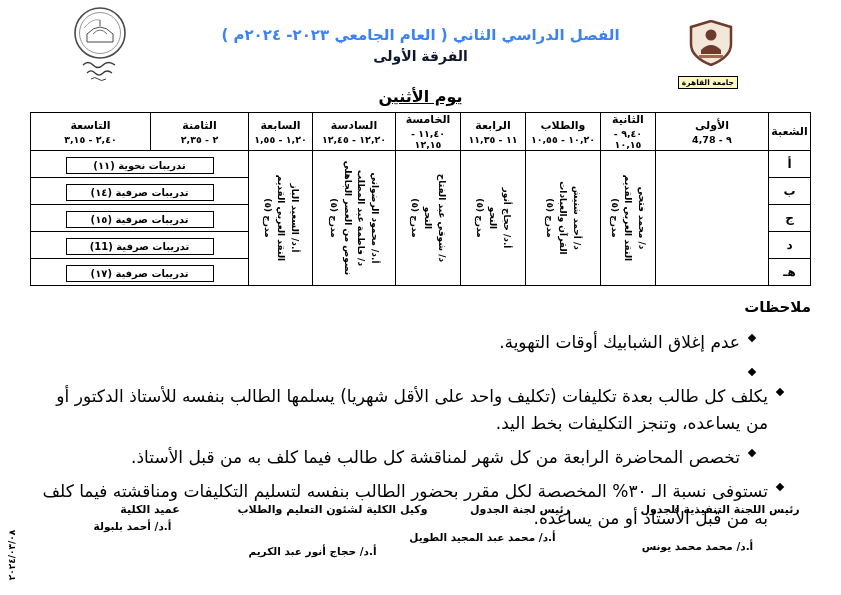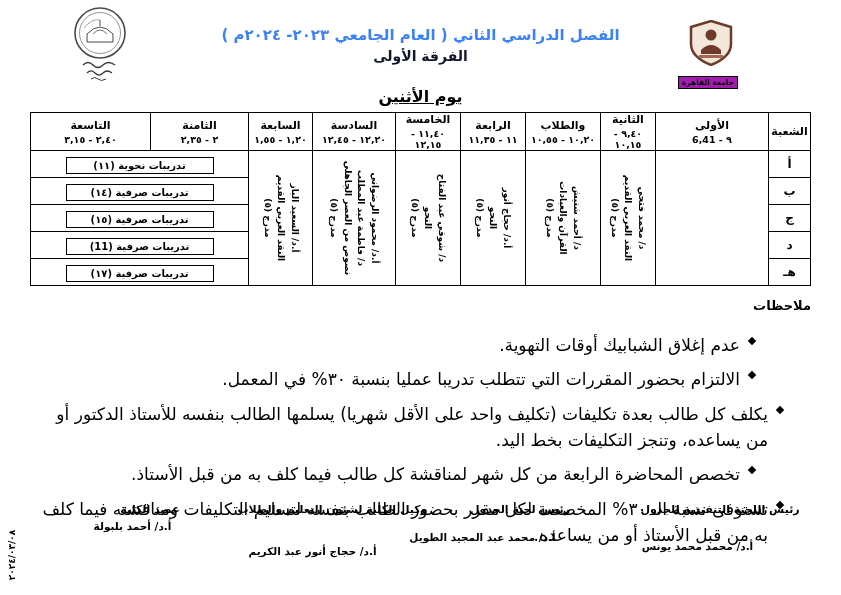--- a/index.html
+++ b/index.html
@@ -16,21 +16,21 @@
   
   .titles { position: absolute; top: 26px; left: 0; right: 0; text-align: center; }
   .title1 { font-size: 15px; font-weight: bold; color: #3b82f6; }
   .title2 { font-size: 14px; font-weight: bold; color: #0f172a; margin-top: 4px; }
   .day    { position: absolute; top: 87px; left: 0; right: 0; text-align: center;
             font-size: 16px; font-weight: bold; text-decoration: underline; }
 
   .seal   { position: absolute; left: 73px; top: 5px; }
   .culogo { position: absolute; left: 684px; top: 20px; width: 54px; text-align: center; }
   .uni-label { display: inline-block; border: 1px solid #000; font-size: 7.5px; font-weight: bold;
-               padding: 1px 3px; margin-top: 2px; white-space: nowrap; background: #a21caf; }
+               padding: 1px 3px; margin-top: 2px; white-space: nowrap; background: #fef9c3; }
 
   
   table.sched { position: absolute; top: 112px; right: 30px; width: 781px;
                 border-collapse: collapse; table-layout: fixed; }
   .sched th, .sched td { border: 1px solid #000; vertical-align: middle;
                          text-align: center; padding: 0; }
   .sched thead tr { height: 38px; }
   .sched tbody tr { height: 27px; }
   .pname { font-size: 11px; font-weight: bold; }
   .ptime { font-size: 9.5px; font-weight: bold; margin-top: 2px; }
@@ -38,21 +38,21 @@
   td.lec { position: relative; }
   .rot   { position: absolute; left: 50%; top: 50%; width: 131px;
            transform: translate(-50%,-50%) rotate(90deg);
            text-align: center; font-size: 9px; font-weight: bold; line-height: 1.5; }
   .tr-cell { text-align: center; }
   .tr-box { display: inline-block; border: 1px solid #000; padding: 2px 10px;
             font-size: 10px; font-weight: bold; white-space: nowrap; min-width: 126px; }
 
   
   .notes { position: absolute; top: 298px; right: 30px; width: 781px; }
-  .notes-title { font-size: 13px; font-weight: bold; margin-bottom: 19px; }
+  .notes-title { font-size: 15px; font-weight: bold; margin-bottom: 13px; }
   .note { display: flex; align-items: flex-start; margin-bottom: 8px; padding-left: 4px; padding-right: 56px; }
   .note.wide { padding-right: 28px; }
   .bullet { flex: none; width: 6px; height: 6px; background: #000;
             transform: rotate(45deg); margin-left: 9px; margin-top: 6px; }
   .ntext { font-size: 17px; font-weight: normal; line-height: 1.55; }
 
   
   .sigs { position: absolute; top: 503px; left: 0; right: 0; height: 70px; }
   .sig-title { position: absolute; font-size: 11px; font-weight: bold; text-align: center; }
   .sig-name  { position: absolute; font-size: 10.5px; font-weight: bold; text-align: center; }
@@ -108,21 +108,21 @@
       <col style="width:98px">
         <col style="width:120px">
     </colgroup>
     <thead>
       <tr>
         <th>
           <div class="pname">الشعبة</div>
         </th>
         <th>
           <div class="pname">الأولى</div>
-          <div class="ptime">٩ - 6,41</div>
+          <div class="ptime">٩ - 4,78</div>
         </th>
         <th>
           <div class="pname">الثانية</div>
           <div class="ptime">٩,٤٠ - ١٠,١٥</div>
         </th>
         <th>
           <div class="pname">والطلاب</div>
           <div class="ptime">١٠,٢٠ - ١٠,٥٥</div>
         </th>
         <th>
@@ -230,21 +230,20 @@
   </table>
 
   <div class="notes">
     <div class="notes-title">ملاحظات</div>
     <div class="note">
       <span class="bullet"></span>
       <span class="ntext">عدم إغلاق الشبابيك أوقات التهوية.</span>
     </div>
     <div class="note">
       <span class="bullet"></span>
-      <span class="ntext">الالتزام بحضور المقررات التي تتطلب تدريبا عمليا بنسبة ٣٠% في المعمل.</span>
     </div>
     <div class="note wide">
       <span class="bullet"></span>
       <span class="ntext">يكلف كل طالب بعدة تكليفات (تكليف واحد على الأقل شهريا) يسلمها الطالب بنفسه للأستاذ الدكتور أو من يساعده، وتنجز التكليفات بخط اليد.</span>
     </div>
     <div class="note">
       <span class="bullet"></span>
       <span class="ntext">تخصص المحاضرة الرابعة من كل شهر لمناقشة كل طالب فيما كلف به من قبل الأستاذ.</span>
     </div>
     <div class="note wide">

